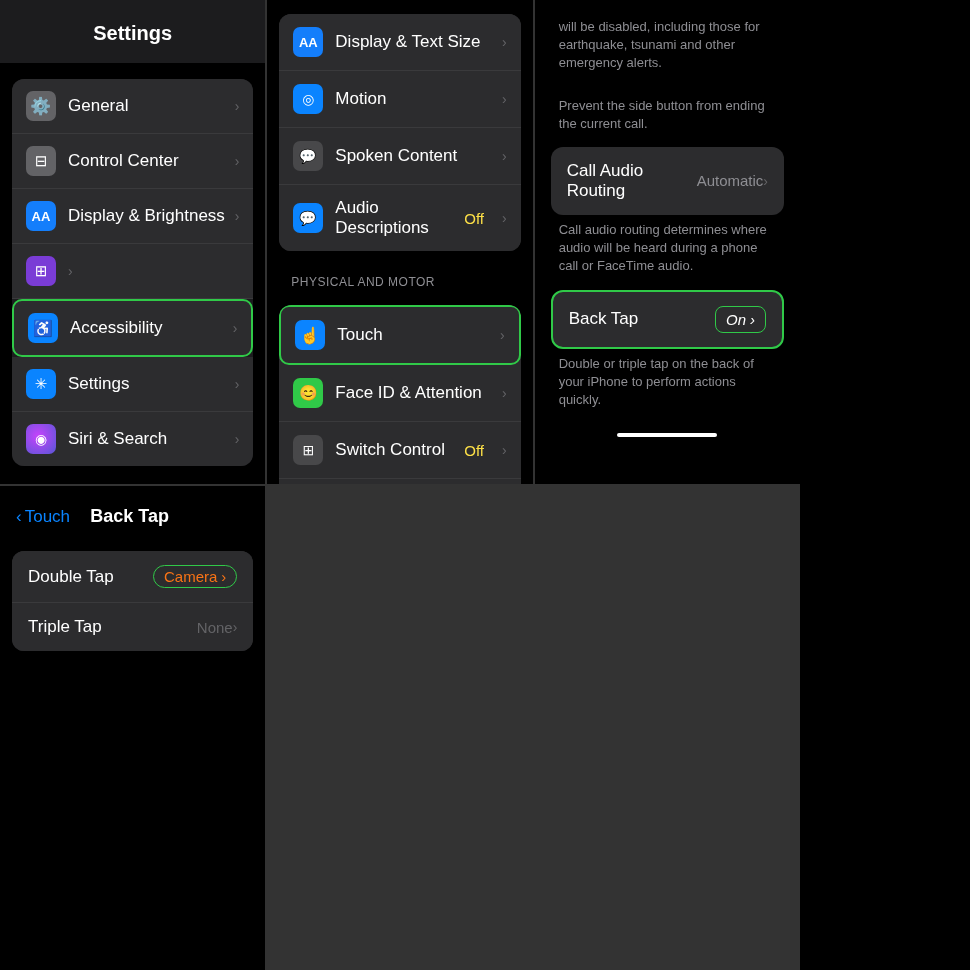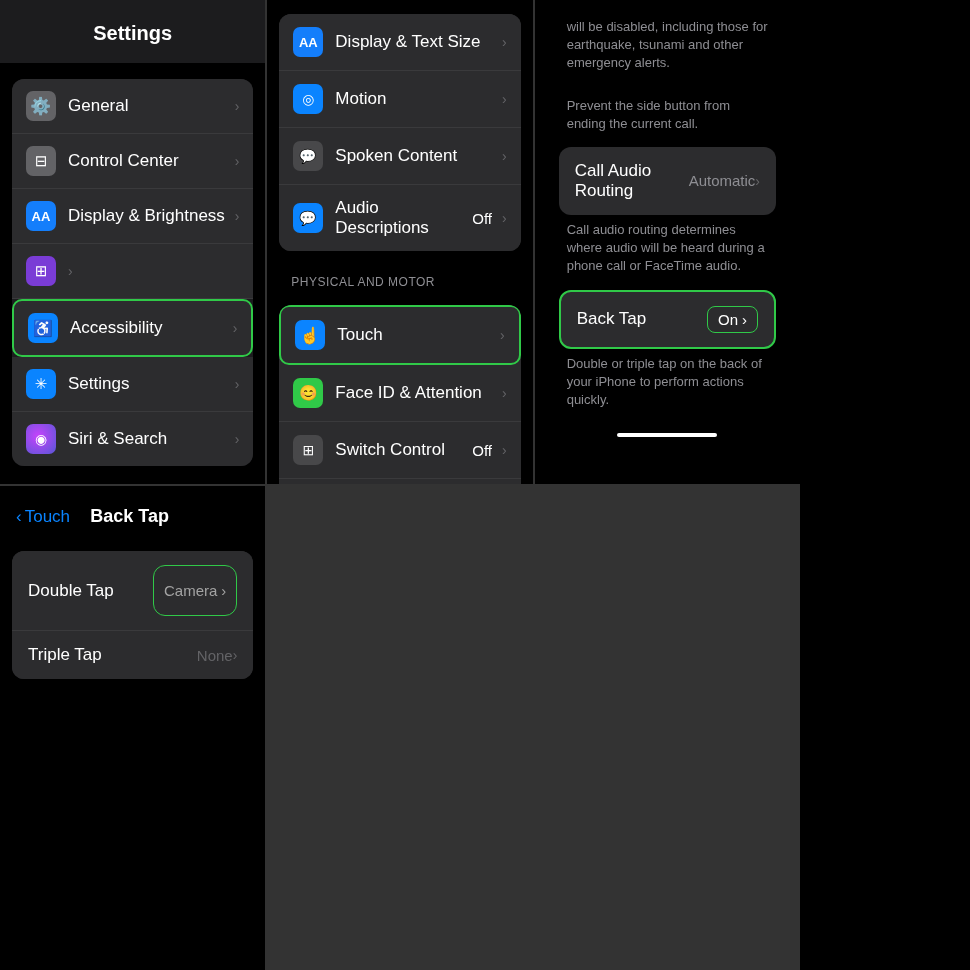--- a/index.html
+++ b/index.html
@@ -133,32 +133,32 @@
       text-transform: uppercase;
     }
 
     .acc-label {
       color: #fff;
       font-size: 17px;
       flex: 1;
     }
 
     .acc-value {
-      color: #ffffff;
+      color: #fde047;
       font-size: 15px;
-      margin-right: 10px;
+      margin-right: 18px;
     }
 
     
     .panel-3 {
       background: #000;
     }
 
     .touch-content {
-      padding: 10px 12px;
+      padding: 10px 4px;
     }
 
     .alert-text {
       color: #8e8e93;
       font-size: 13px;
       padding: 8px 20px 18px;
       line-height: 1.4;
     }
 
     .touch-list {
@@ -235,20 +235,21 @@
     .on-badge {
       background: #2c2c2e;
       border: 1.5px solid #30c948;
       border-radius: 8px;
       padding: 4px 10px;
       color: #fff;
       font-size: 15px;
       display: flex;
       align-items: center;
       gap: 4px;
+      font-style: italic;
     }
 
     .home-indicator {
       width: 100px;
       height: 4px;
       background: #fff;
       border-radius: 2px;
       margin: 10px auto 0;
     }
 
@@ -305,22 +306,22 @@
     }
 
     .tap-value {
       color: #636366;
       font-size: 15px;
     }
 
     .camera-badge {
       border: 1.5px solid #30c948;
       border-radius: 12px;
-      padding: 16px 10px;
-      color: #a3a3a3;
+      padding: 2px 10px;
+      color: #f97316;
       font-size: 15px;
       display: flex;
       align-items: center;
       gap: 4px;
     }
   </style>
 </head>
 <body>
 
 <div class="grid">

